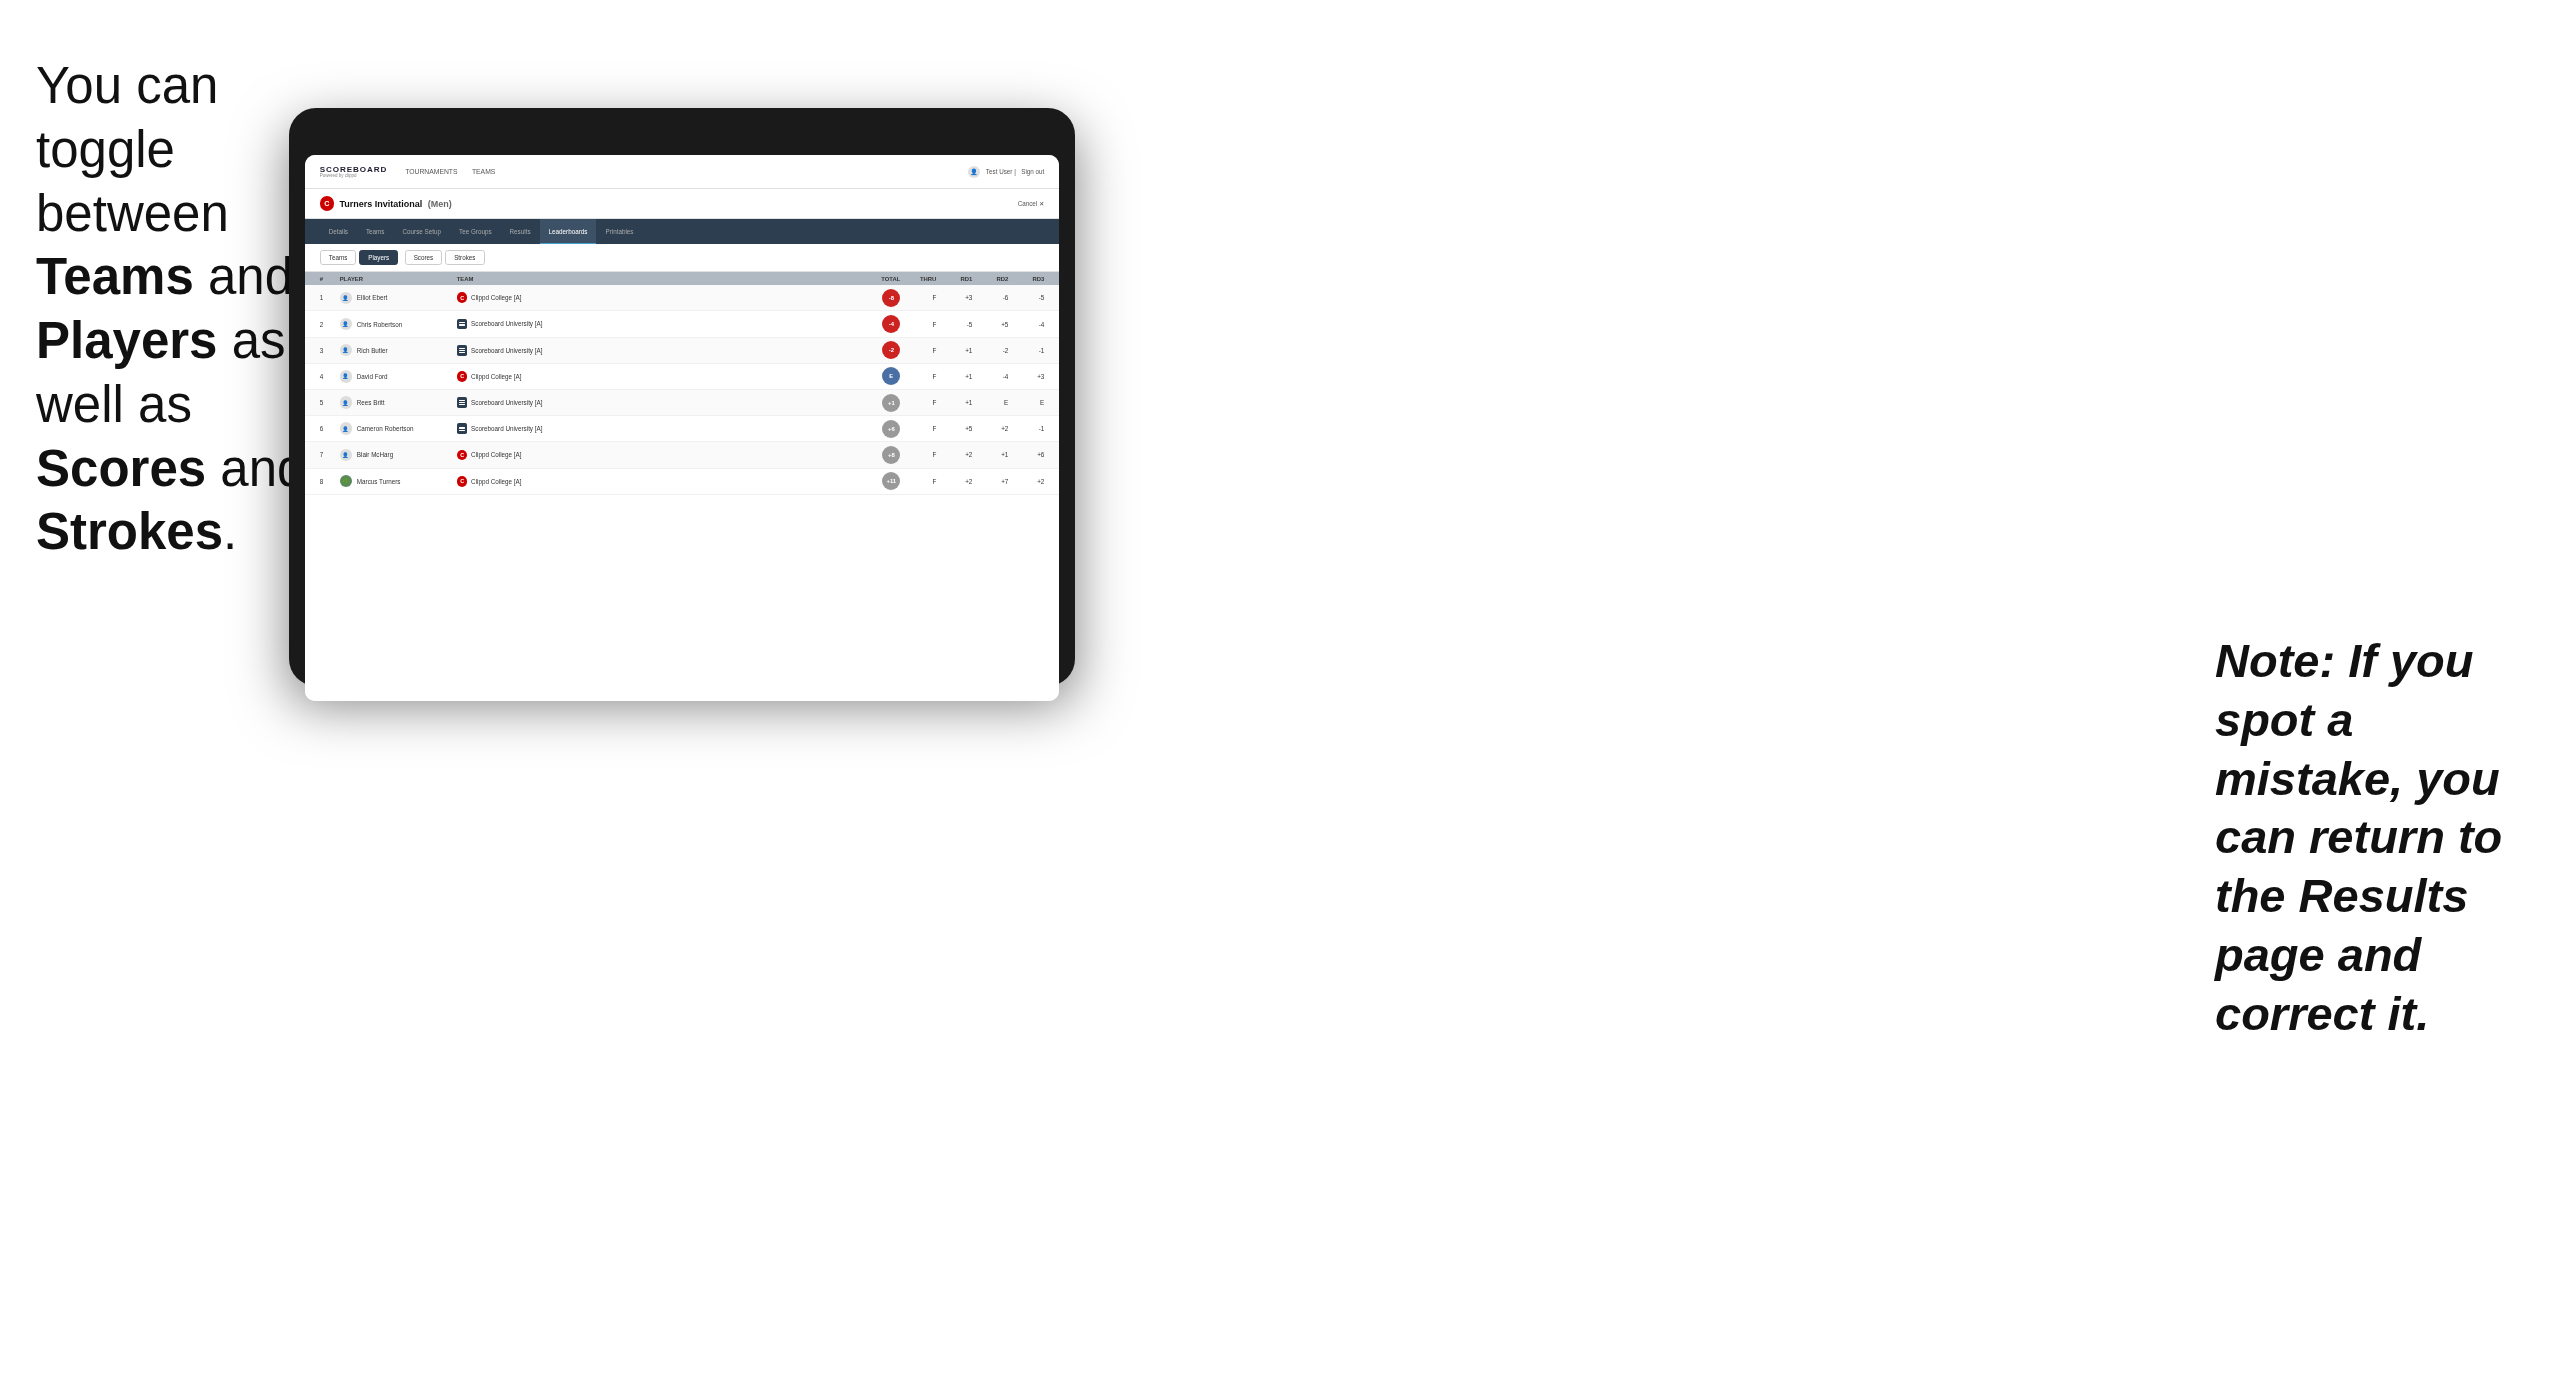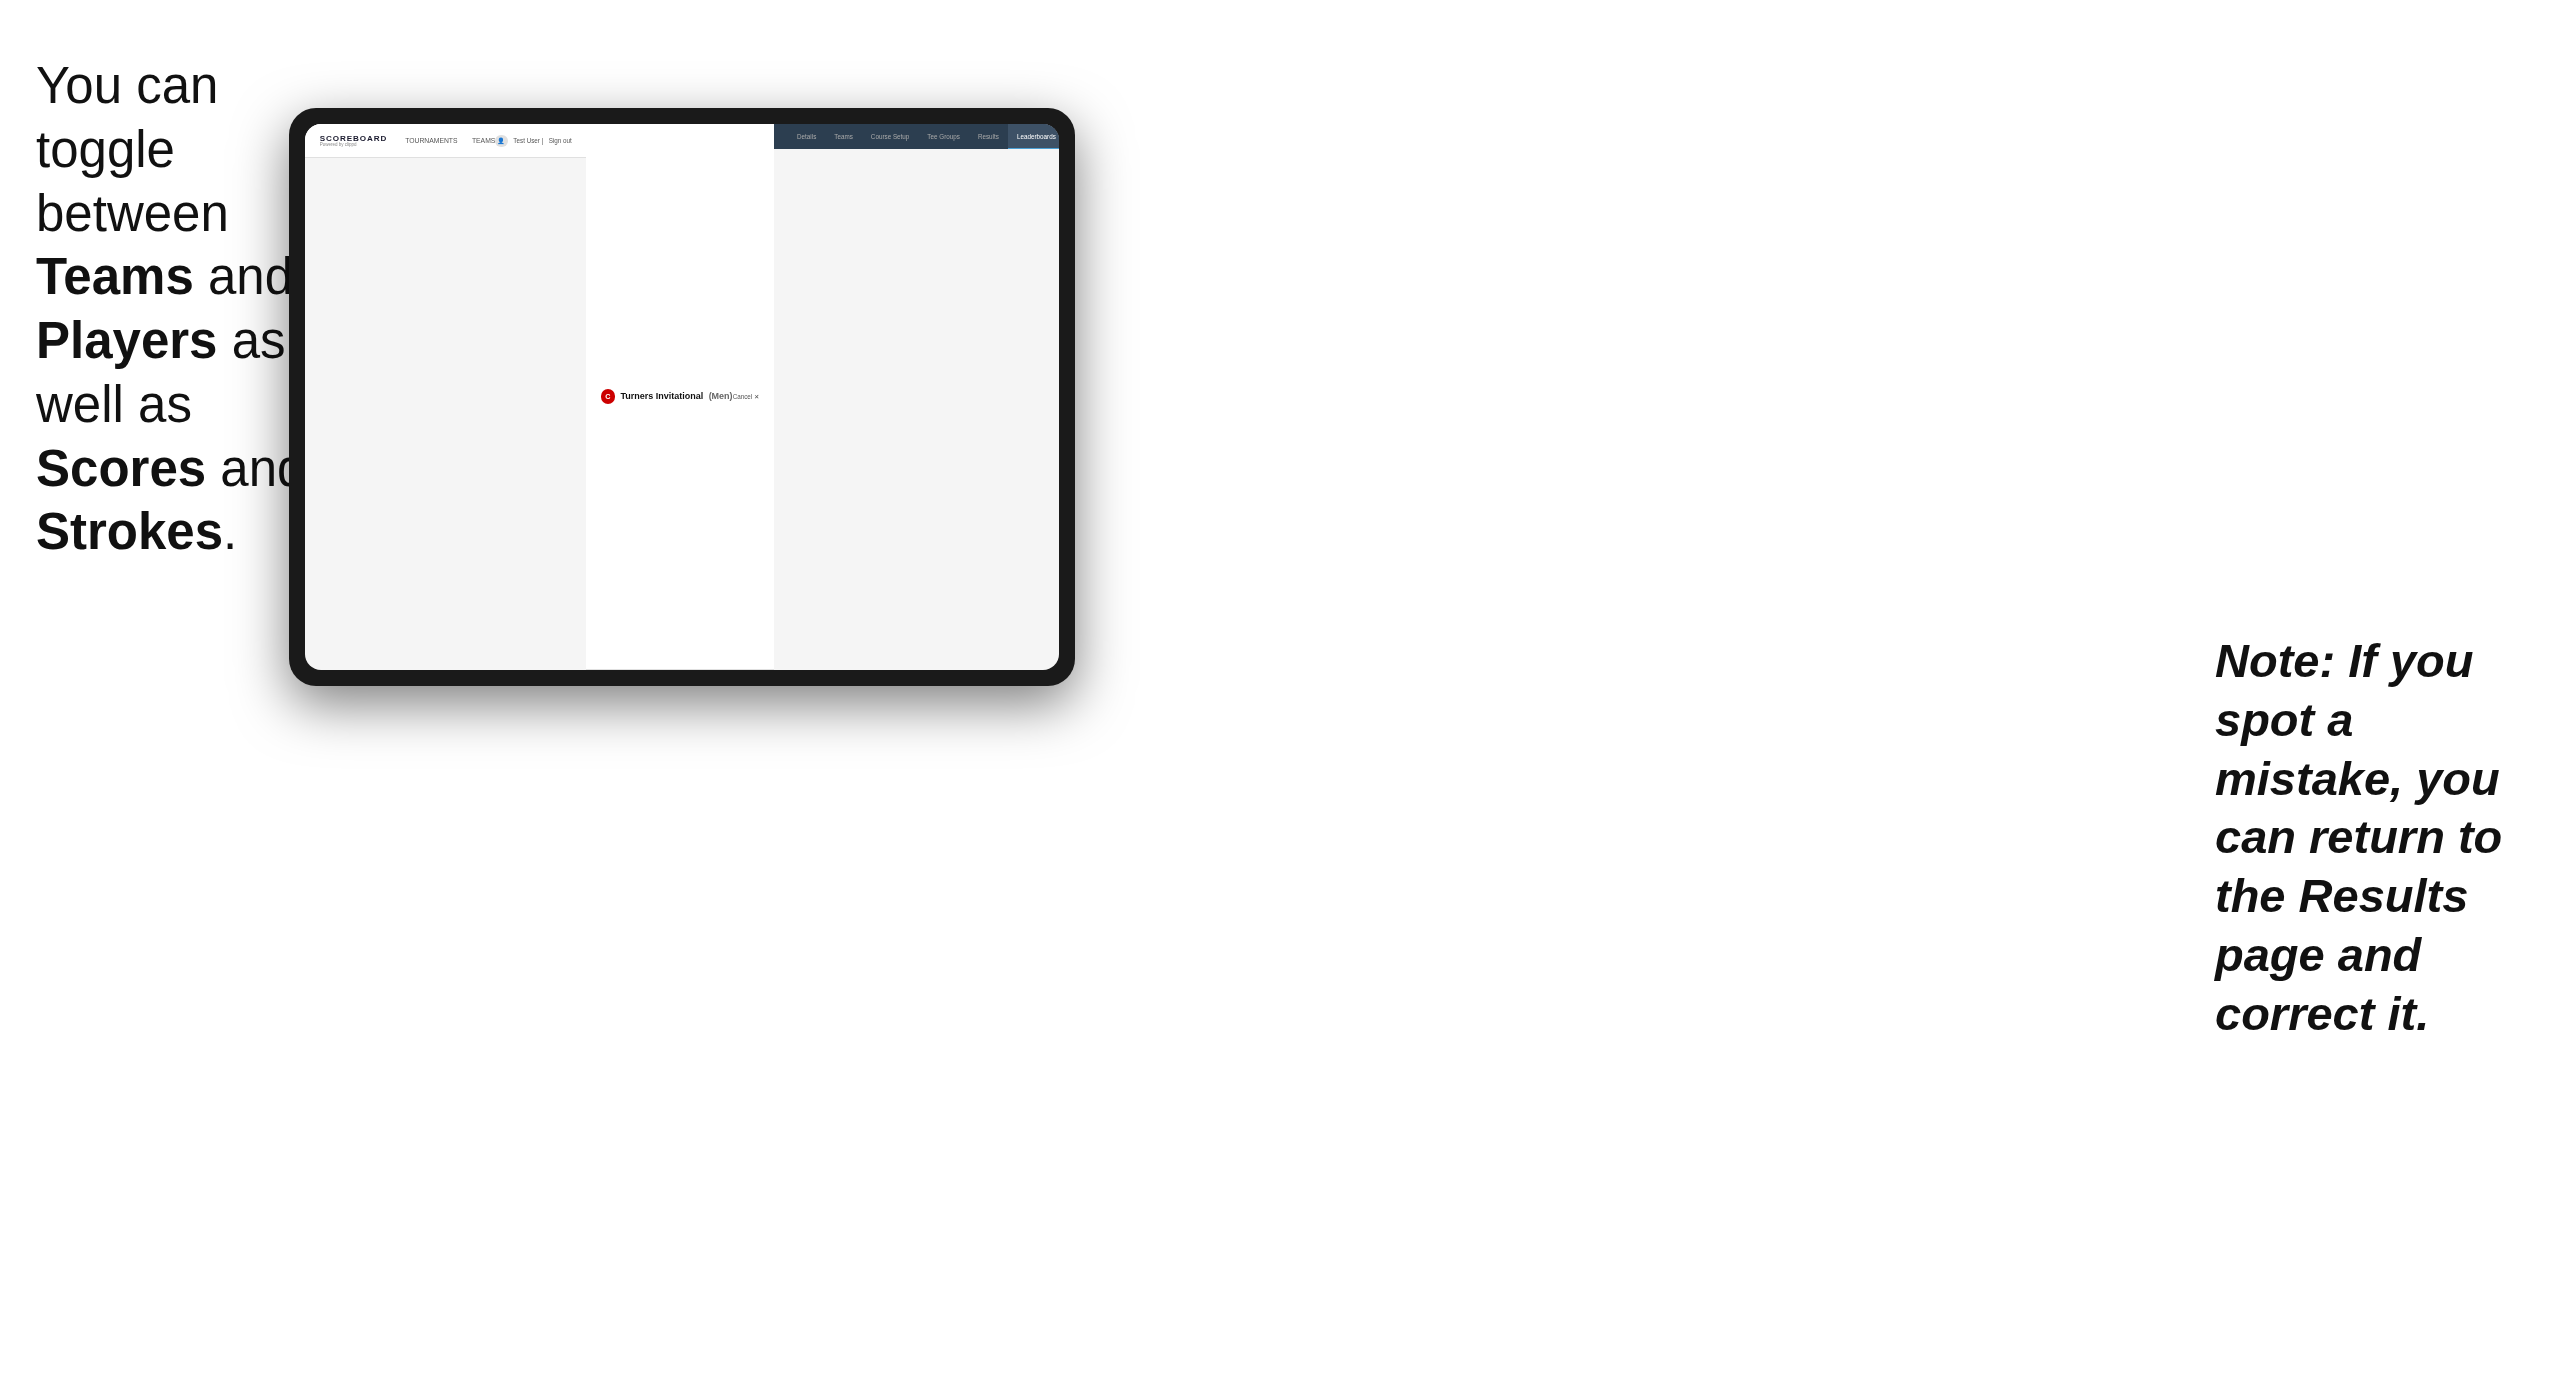--- a/index.html
+++ b/index.html
@@ -56,24 +56,25 @@
       height: 578px;
       background: #1a1a1a;
       border-radius: 27px;
       padding: 16.3px;
       box-shadow: 0 18px 54px rgba(0,0,0,0.5);
     }
     .tablet-screen {
       width: 100%;
       height: 100%;
       background: #f5f5f5;
-      border-radius: 16px;
+      border-radius: 10px;
       overflow: hidden;
       display: flex;
-      flex-direction: row;
+      flex-direction: column;
+      margin-top: 31px;
     }
 
     
     .top-nav {
       background: #ffffff;
       display: flex;
       align-items: center;
       padding: 0 14.4px;
       height: 34px;
       border-bottom: 0.9px solid #e0e0e0;

